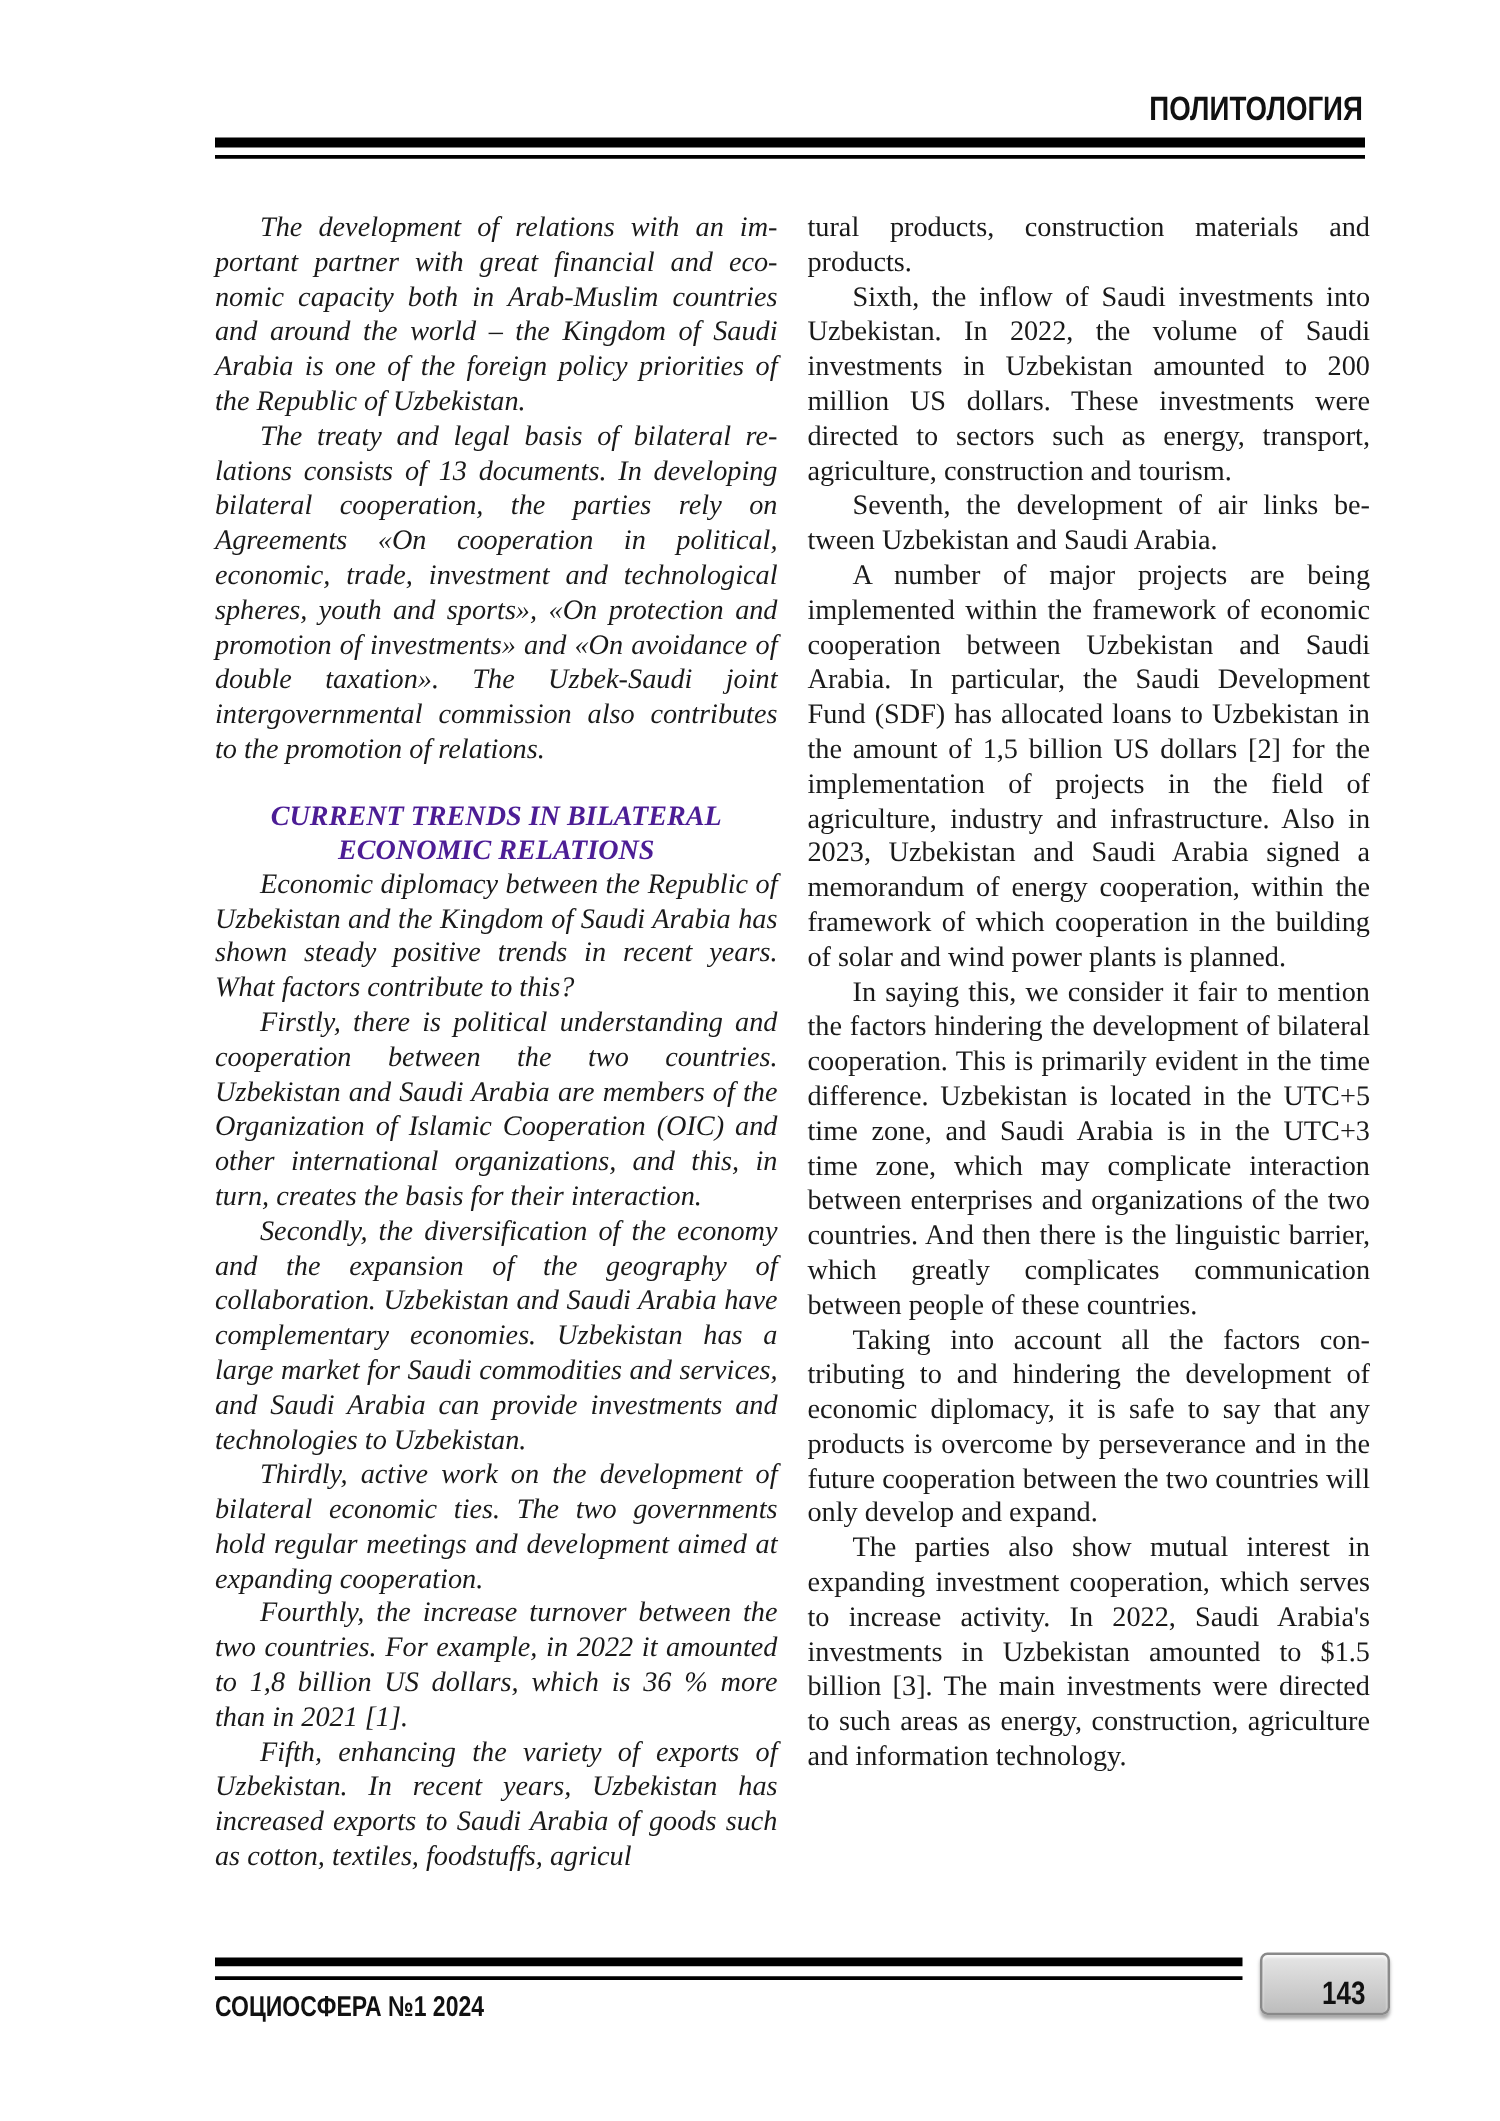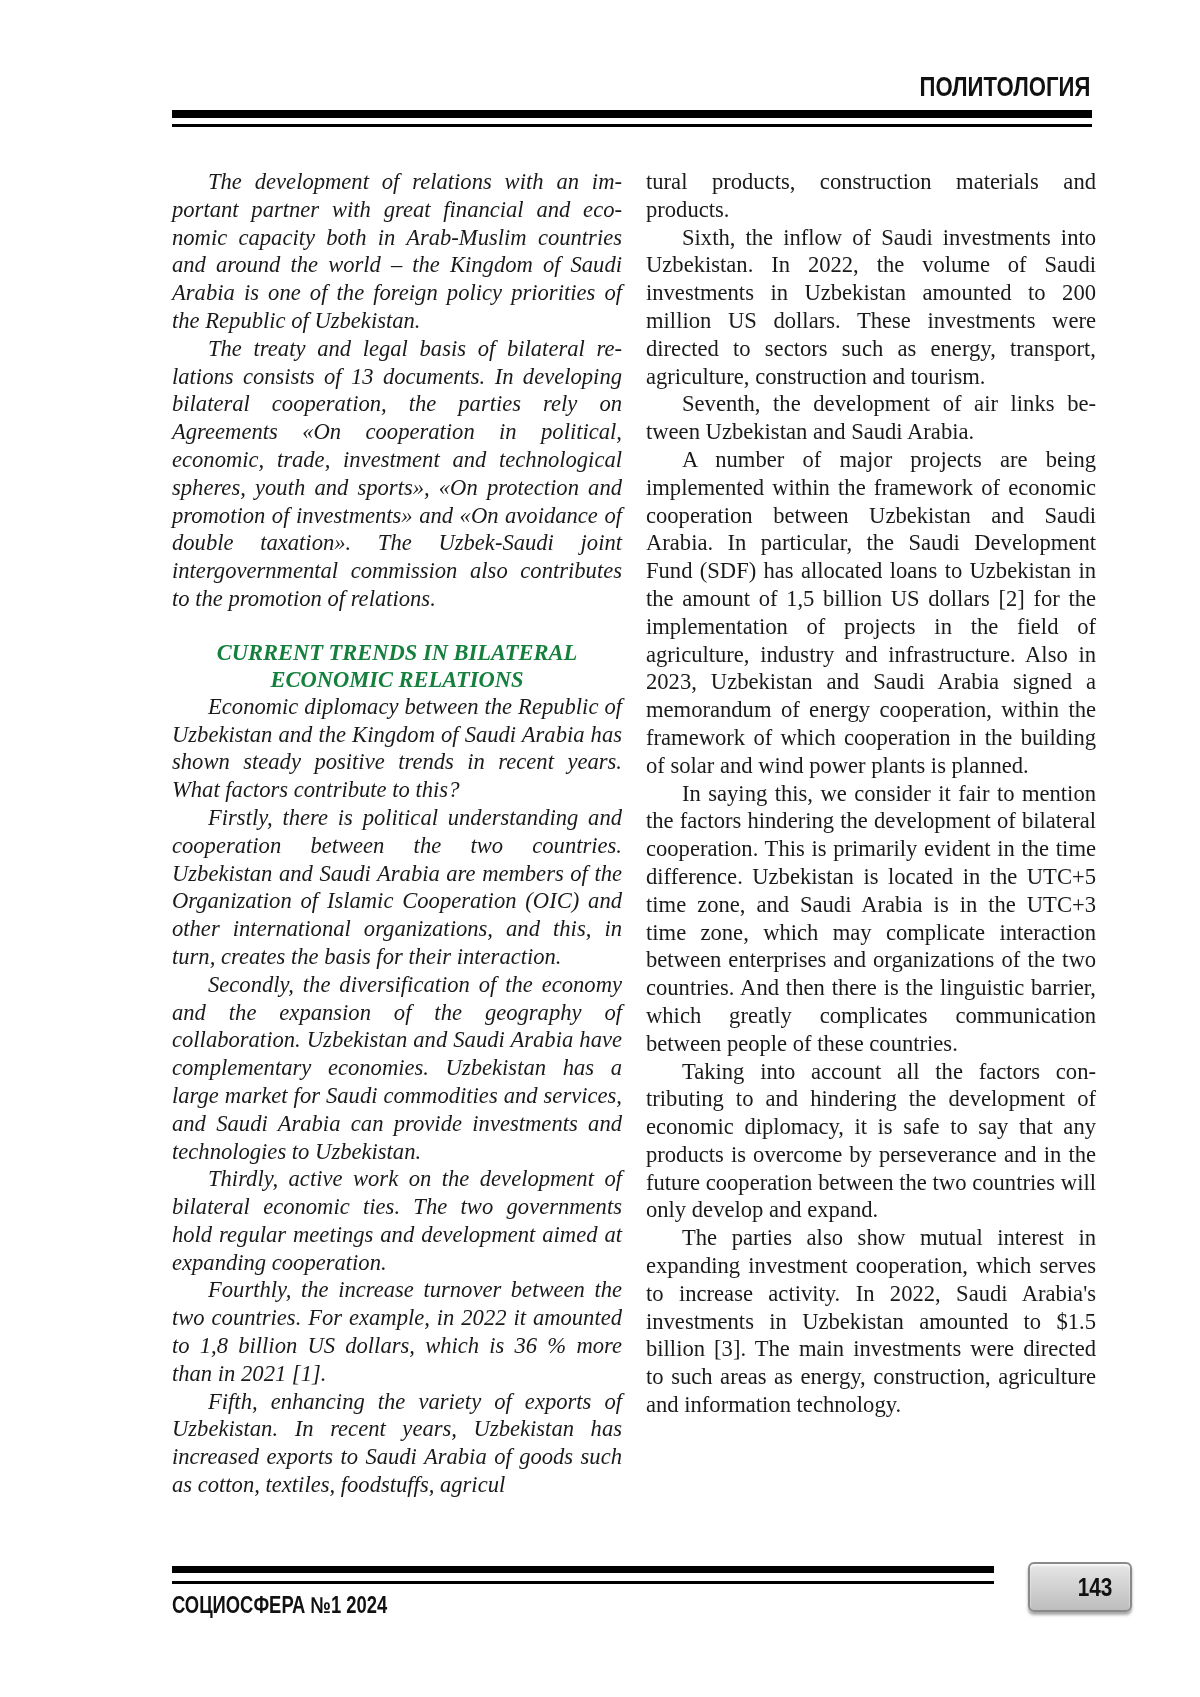--- a/index.html
+++ b/index.html
@@ -16,36 +16,36 @@
     position: absolute; top: 168px; width: 450px;
     font-family: "Liberation Serif", serif; font-size: 22.6px; line-height: 27.8px;
     color: #1a1a1a; text-align: justify; hyphens: manual;
   }
   .col-left { left: 172px; font-style: italic; }
   .col-right { left: 646px; }
   .col p { margin: 0; text-indent: 36px; }
   .col p.noindent { text-indent: 0; }
   .section-heading {
     font-family: "Liberation Serif", serif; font-weight: bold; font-size: 22.5px;
-    line-height: 27px; text-align: center; margin-top: 26px; color: #15803d;
+    line-height: 27px; text-align: center; margin-top: 26px; color: #4c1d95;
   }
   .footer-rule-thick { position: absolute; left: 172px; top: 1566px; width: 822px; height: 7px; background: #000; }
   .footer-rule-thin { position: absolute; left: 172px; top: 1581px; width: 822px; height: 3px; background: #000; }
   .footer-journal {
     position: absolute; left: 172px; top: 1592px;
     font-family: "Liberation Sans", sans-serif; font-weight: bold; font-size: 23px;
     color: #111; transform: scaleX(0.8); transform-origin: left center; white-space: nowrap;
   }
   .page-badge {
     position: absolute; left: 1008px; top: 1562px; width: 104px; height: 50px;
     border-radius: 6px;
     background: linear-gradient(#e6e6e6, #bdbdbd);
     border: 2px solid #8a8a8a;
     box-shadow: 0 3px 3px rgba(0,0,0,0.35), inset 0 2px 2px #fafafa;
-    display: flex; align-items: center; justify-content: flex-end; padding-right: 18px; box-sizing: border-box; margin-left: 20px;
+    display: flex; align-items: flex-end; justify-content: flex-end; padding-right: 18px; box-sizing: border-box;
   }
   .page-number {
     font-family: "Liberation Sans", sans-serif; font-weight: bold; font-size: 26px; color: #111;
     transform: scaleX(0.8); transform-origin: right center;
   }
 </style>
 </head>
 <body>
 
 <div class="header-title">ПОЛИТОЛОГИЯ</div>

